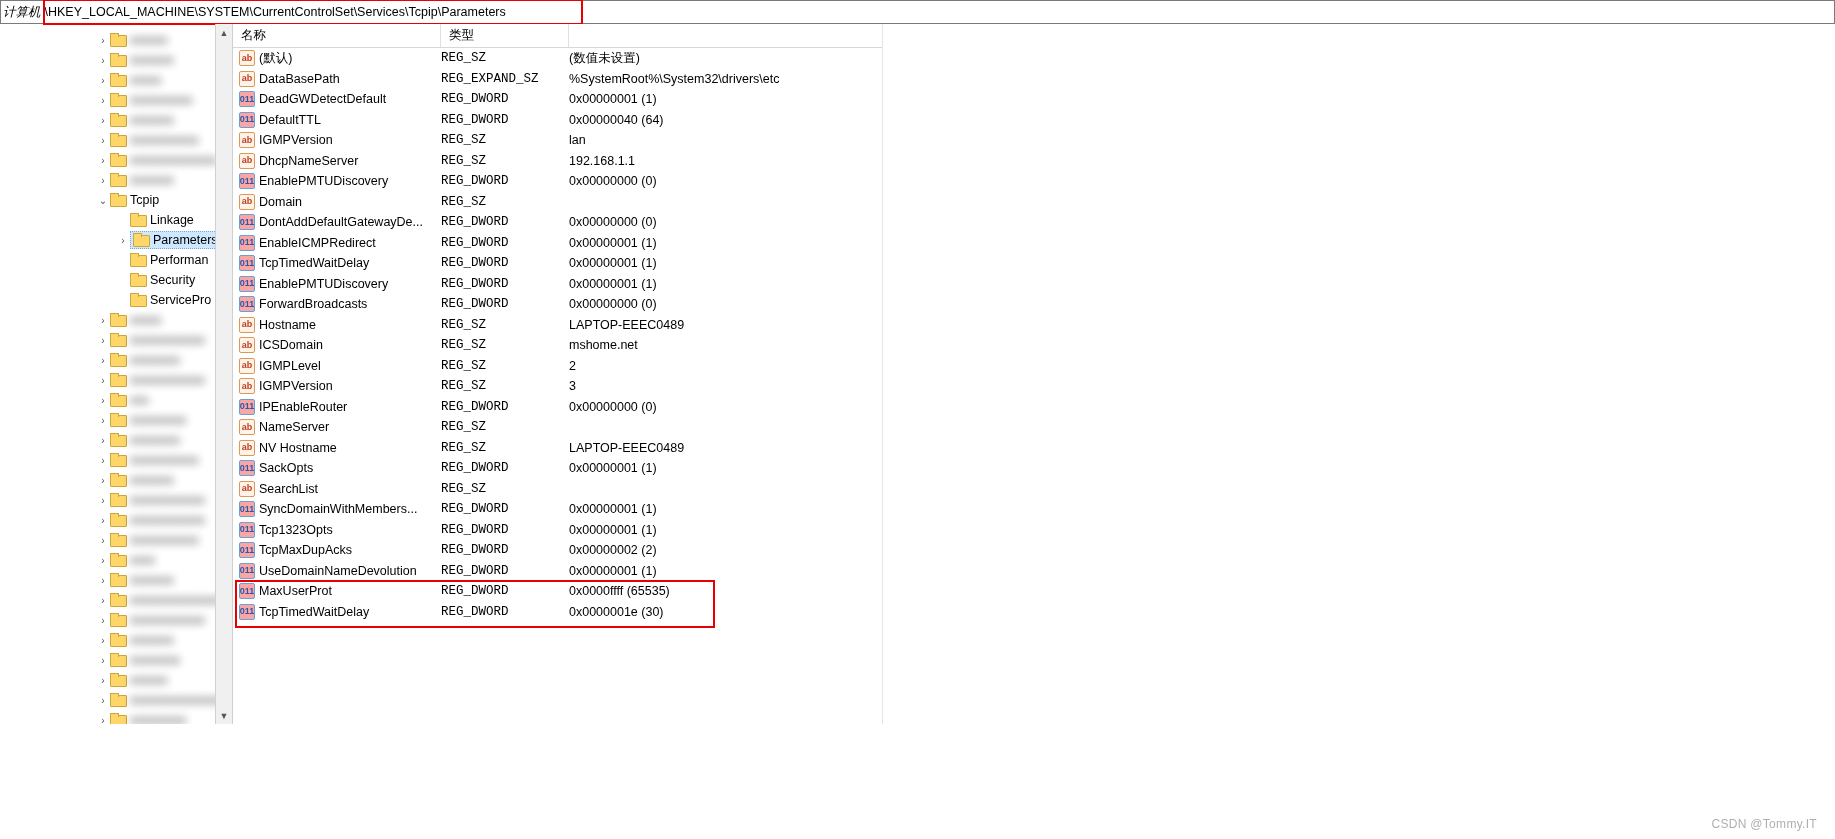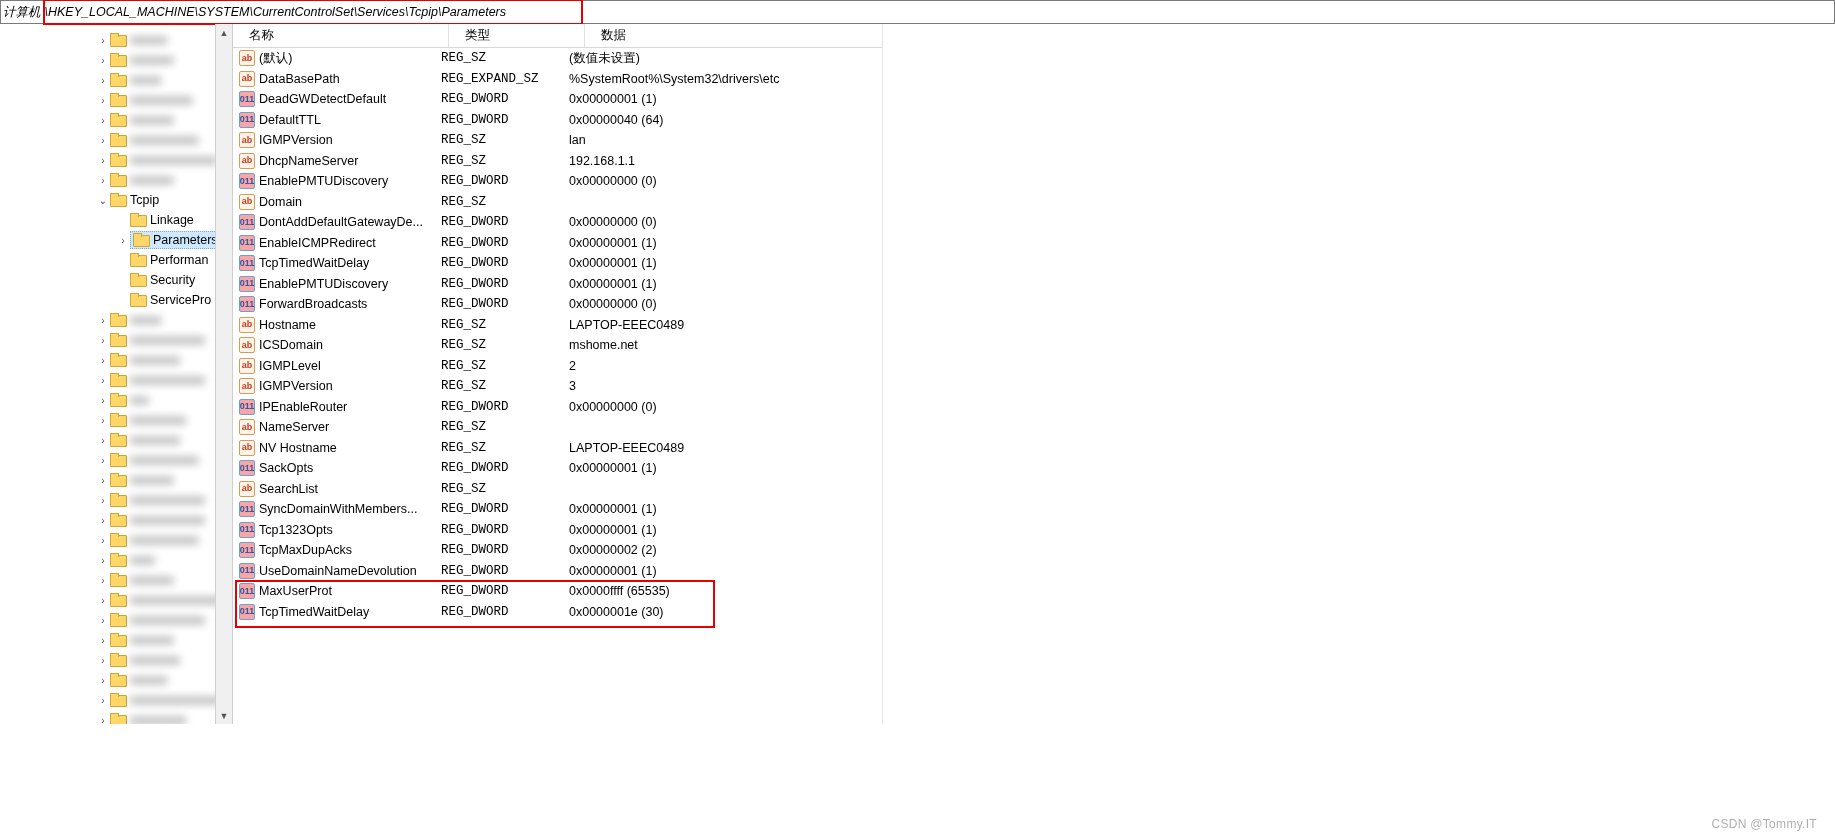--- a/index.html
+++ b/index.html
@@ -35,21 +35,20 @@
     position: absolute;
     left: 0;
     top: -2px;
     height: calc(100% + 4px);
     border: 2px solid #e80000;
     pointer-events: none;
   }
   .addr-path {
     padding-left: 2px;
     white-space: nowrap;
-    font-style: italic;
   }
 
   .panels {
     display: flex;
     height: 700px;
   }
 
   
   .tree-pane {
     width: 233px;
@@ -151,21 +150,20 @@
   }
   .list-header {
     display: flex;
     height: 24px;
     border-bottom: 1px solid #d8d8d8;
     background: #fff;
   }
   .col {
     padding: 3px 8px 0 8px;
     border-right: 1px solid #e0e0e0;
-    margin-left: 8px;
   }
   .col-name { width: 208px; }
   .col-type { width: 128px; }
   .col-data { flex: 1; border-right: none; }
 
   .list-body {
     position: relative;
   }
   .list-row {
     display: flex;
@@ -518,21 +516,20 @@
       </div>
       <div class="sb-btn">▼</div>
     </div>
   </div>
 
   <div class="list-pane">
     <div class="list-pane-inner">
       <div class="list-header">
         <div class="col col-name">名称</div>
         <div class="col col-type">类型</div>
-        <div class="col col-data">数据</div>
       </div>
       <div class="list-body" id="list-body">
 
         <div class="red-box" style="left:2px; top:532px; width:480px; height:48px;"></div>
       <div class="list-row">
             <div class="cell-name">
               <span class="val-ico sz">ab</span>
               <span>(默认)</span>
             </div>
             <div class="cell-type">REG_SZ</div>

